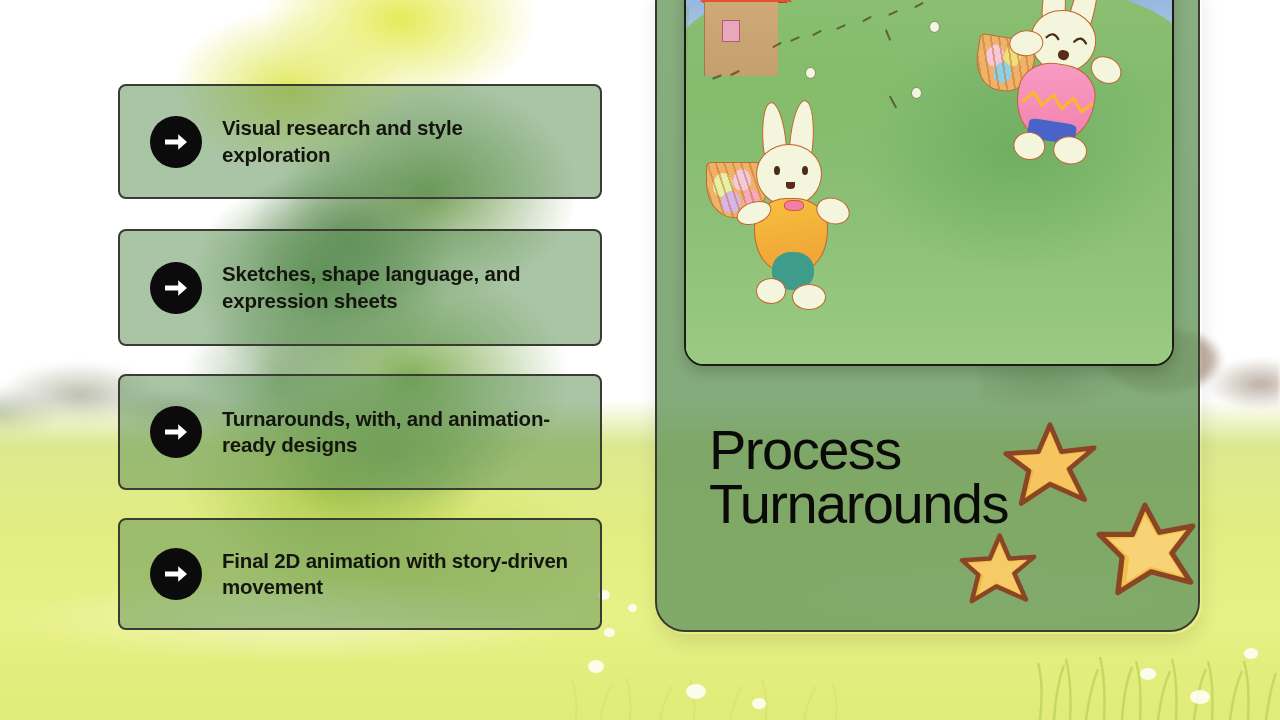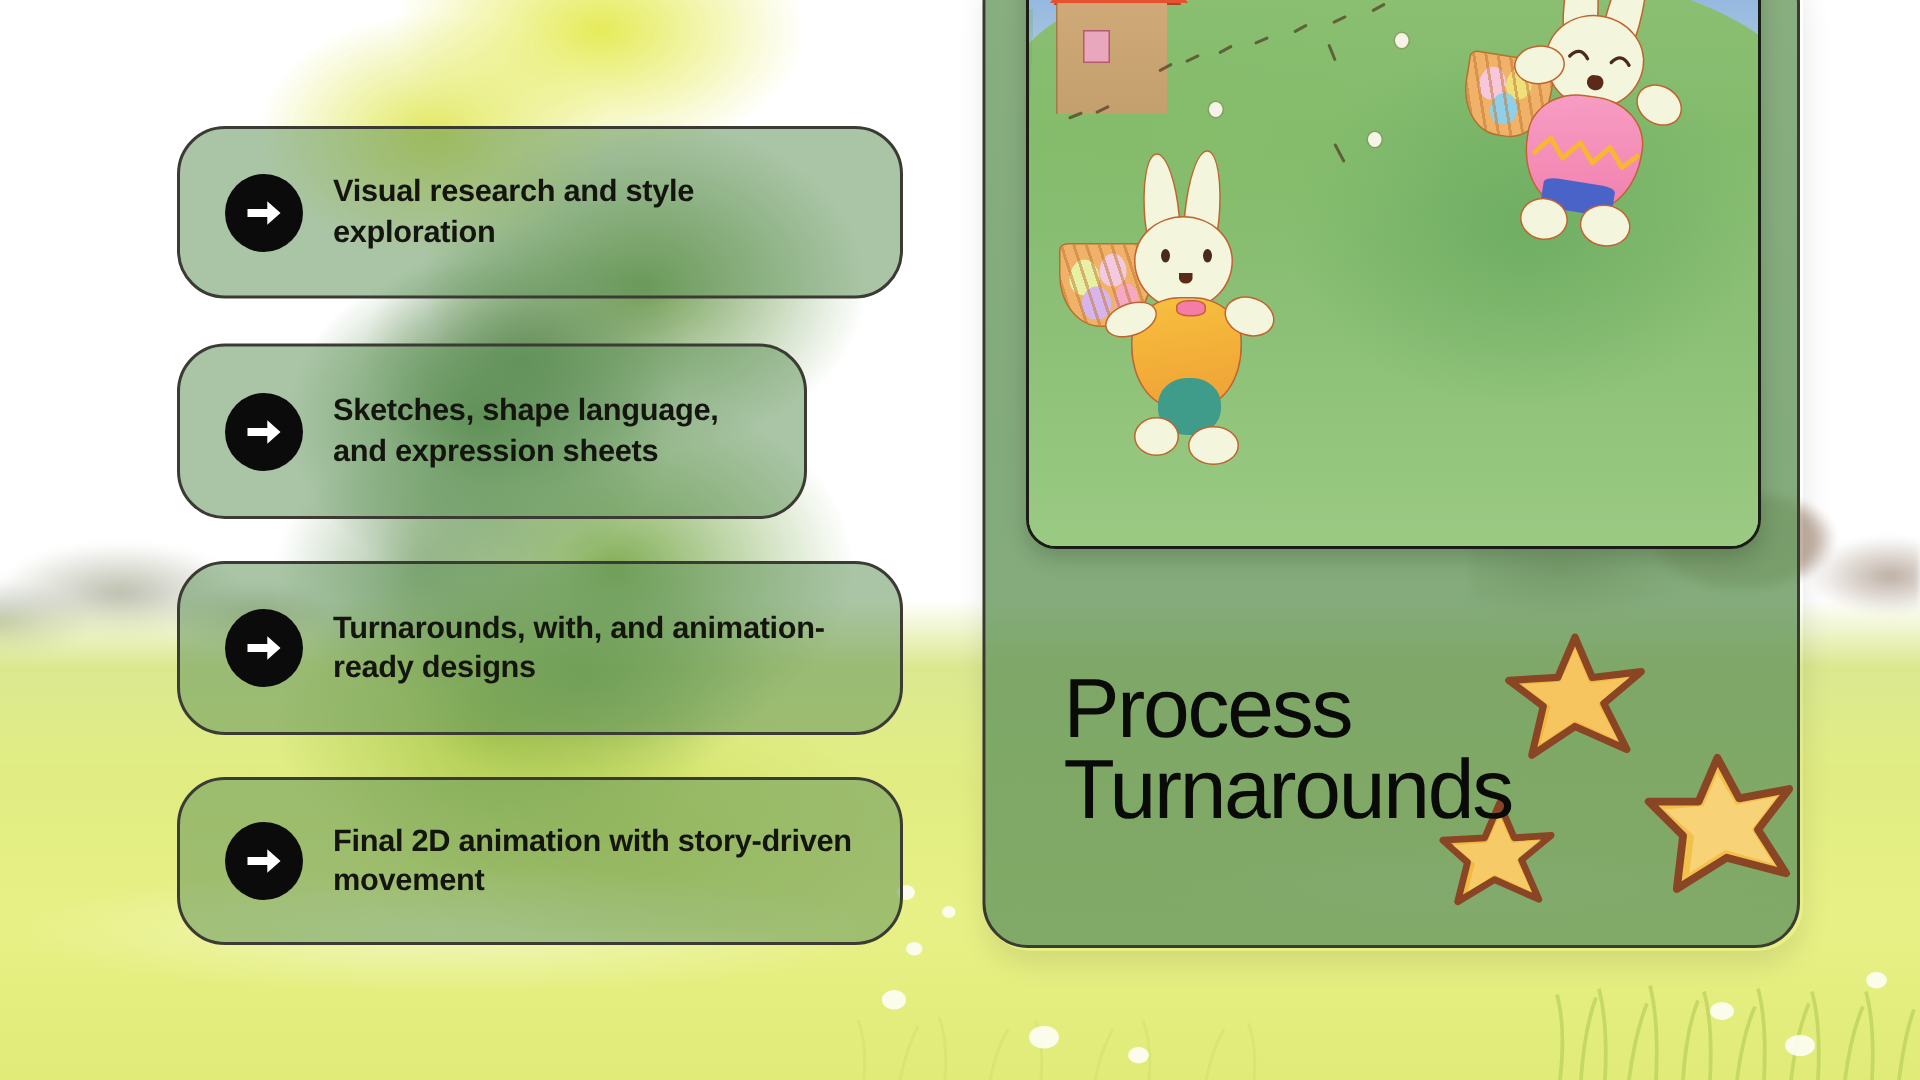--- a/index.html
+++ b/index.html
@@ -124,29 +124,29 @@
   
   .steps {
     position: absolute;
     left: 118px; top: 84px;
     width: 484px;
   }
   .step-card {
     position: relative;
     width: 484px;
     border: 2px solid #3b3b33;
-    border-radius: 32px;
+    border-radius: 8px;
     background: rgba(101,150,92,0.55);
     display: flex;
     align-items: center;
     padding: 0 16px;
     overflow: hidden;
   }
   .step-card.c1 { height: 115px; margin-bottom: 30px; width: 484px; }
-  .step-card.c2 { height: 117px; margin-bottom: 28px; width: 420px; }
+  .step-card.c2 { height: 117px; margin-bottom: 28px; width: 484px; }
   .step-card.c3 { height: 116px; margin-bottom: 28px; width: 484px; }
   .step-card.c4 { height: 112px; width: 484px; }
 
   .step-bullet {
     flex: 0 0 auto;
     width: 52px; height: 52px;
     border-radius: 50%;
     background: #0b0b0b;
     margin-left: 14px;
     margin-right: 20px;
@@ -323,21 +323,21 @@
     background: #f0b169;
     border: 1.6px solid #b4702f;
     border-radius: 10% 10% 45% 45% / 8% 8% 62% 62%;
     overflow: hidden;
   }
   .b-egg { position: absolute; border-radius: 50% 50% 48% 48% / 56% 56% 44% 44%; }
 
   
   .panel-title {
     position: absolute;
-    left: 52px; top: 471px;
+    left: 52px; top: 449px;
     font-size: 56px;
     line-height: .96;
     font-weight: normal;
     color: #0a0a08;
     letter-spacing: -1.5px;
     z-index: 5;
   }
   .panel-title .l2 { display: block; }
 
   .star { position: absolute; z-index: 4; }

